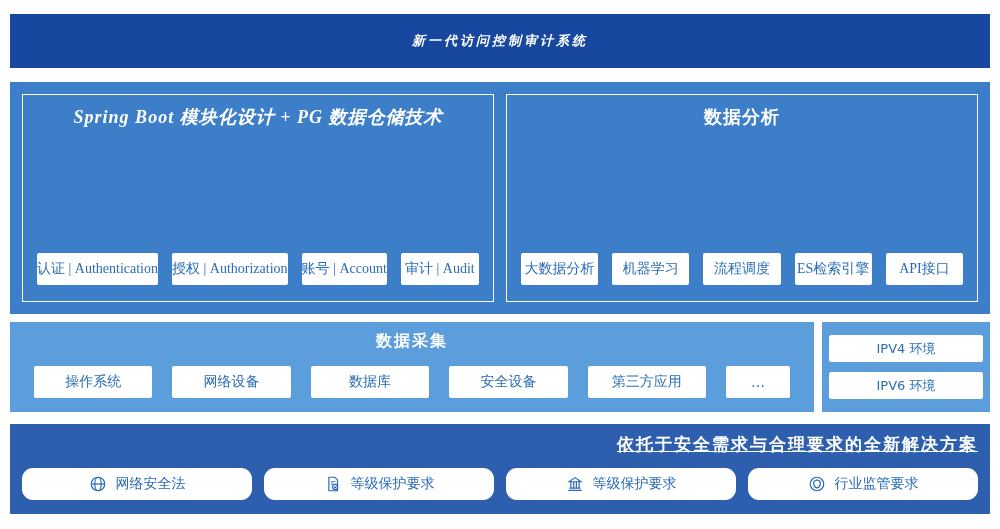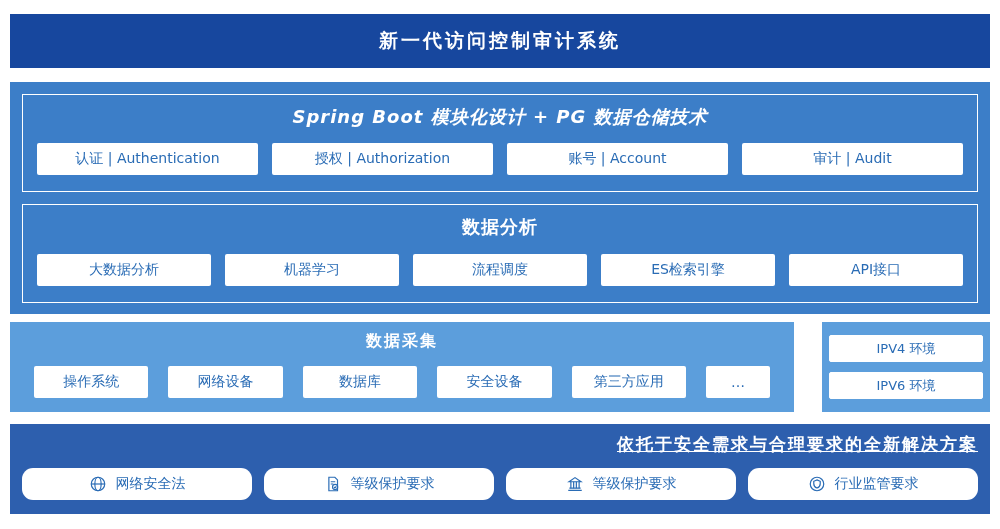--- a/index.html
+++ b/index.html
@@ -8,45 +8,45 @@
     width: 1000px; height: 529px;
     font-family: "DejaVu Sans", "Liberation Sans", sans-serif;
     position: relative; overflow: hidden;
   }
   .page { position: absolute; inset: 0; padding: 14px 10px 15px; display: flex; flex-direction: column; }
 
   
   .banner {
     height: 56px; background: #17479e; color: #ffffff;
     display: flex; align-items: center; justify-content: center;
-    font-size: 19px; font-weight: bold; letter-spacing: 3px;
+    font-size: 13px; font-weight: bold; letter-spacing: 3px; font-style: italic;
   }
 
   
   .platform {
     margin-top: 14px; height: 238px; background: #3c7ec8;
-    padding: 12px; display: flex; flex-direction: column; gap: 12px;
+    padding: 12px; display: flex; flex-direction: row; gap: 12px; font-family: Liberation Serif, serif;
   }
   .sub-panel {
     flex: 1; border: 1px solid #ffffff;
     padding: 10px 14px 16px; display: flex; flex-direction: column; justify-content: space-between;
   }
   .sub-panel .panel-title {
     color: #ffffff; font-weight: bold; font-size: 18px; text-align: center; letter-spacing: 1px;
   }
   .panel-title.italic { font-style: italic; }
   .chip-row { display: flex; gap: 14px; margin-top: 12px; }
   .chip {
     flex: 1; height: 32px; background: #ffffff; border-radius: 2px;
     color: #2a6cb5; font-size: 14px;
     display: flex; align-items: center; justify-content: center; white-space: nowrap;
   }
 
   
-  .mid-row { margin-top: 8px; height: 92px; display: flex; gap: 28px; }
+  .mid-row { margin-top: 8px; height: 92px; display: flex; gap: 8px; }
   .collection {
     flex: 1; background: #5c9edc; padding: 9px 24px 14px;
     display: flex; flex-direction: column; justify-content: space-between;
   }
   .collection .panel-title { font-size: 16px; letter-spacing: 2px; color:#fff; font-weight:bold; text-align:center; }
   .collection .chip-row { gap: 20px; margin-top: 8px; }
   .chip.small { font-size: 14px; }
   .chip.dots { flex: 0 0 64px; }
   .environment {
     width: 168px; background: #5c9edc;

